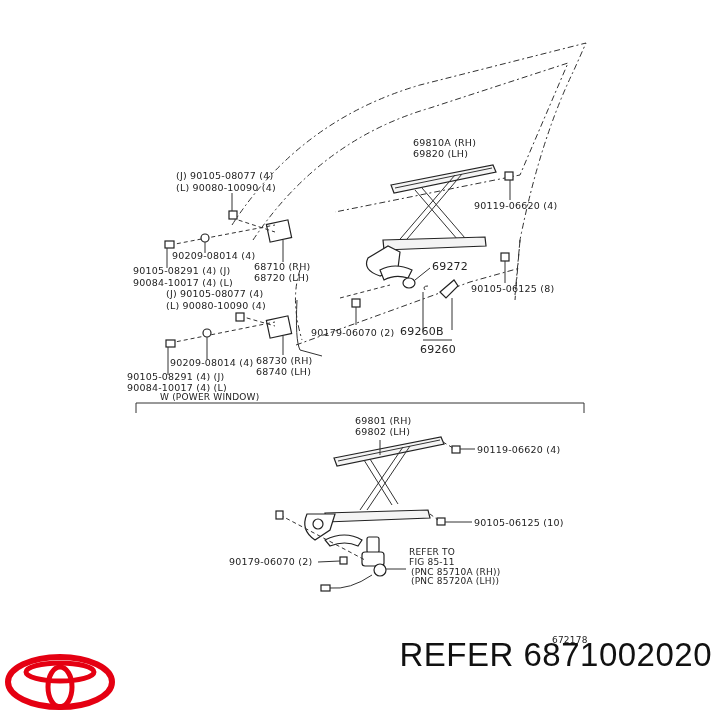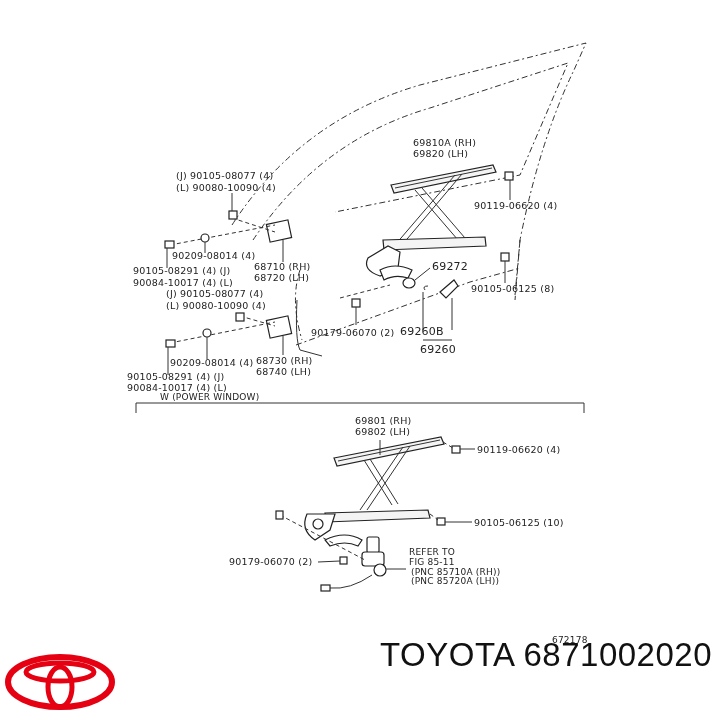--- a/index.html
+++ b/index.html
@@ -158,15 +158,15 @@
 
 <div id="footer"></div>
 
 <svg id="logo" viewBox="0 0 112 56" xmlns="http://www.w3.org/2000/svg">
   <ellipse cx="56" cy="28" rx="52" ry="25" fill="none" stroke="#e50012" stroke-width="6"></ellipse>
   <ellipse cx="56" cy="18" rx="34" ry="9" fill="none" stroke="#e50012" stroke-width="5"></ellipse>
   <ellipse cx="56" cy="33" rx="12" ry="20" fill="none" stroke="#e50012" stroke-width="5"></ellipse>
 </svg>
 
 <div id="footer-text">
-  <span>TOYOTA</span>
+  <span>REFER</span>
   <span>6871002020</span>
 </div>
 
 </body></html>

